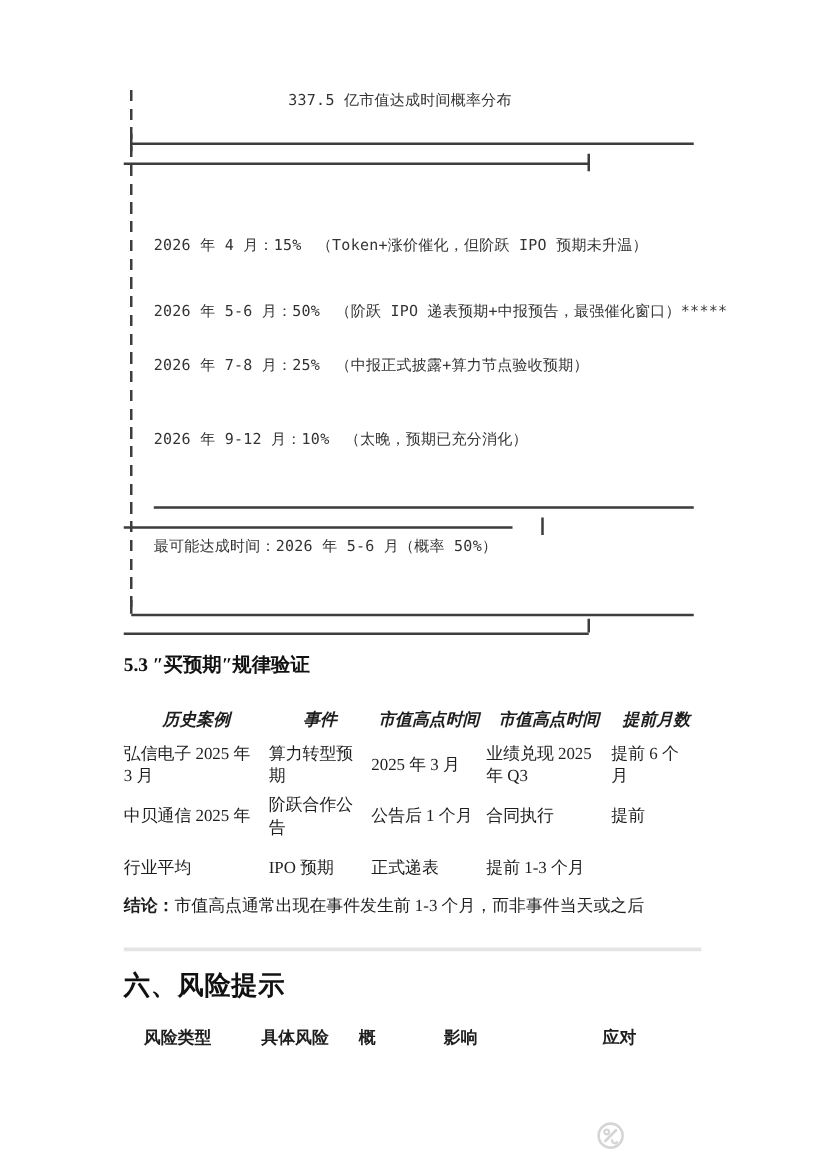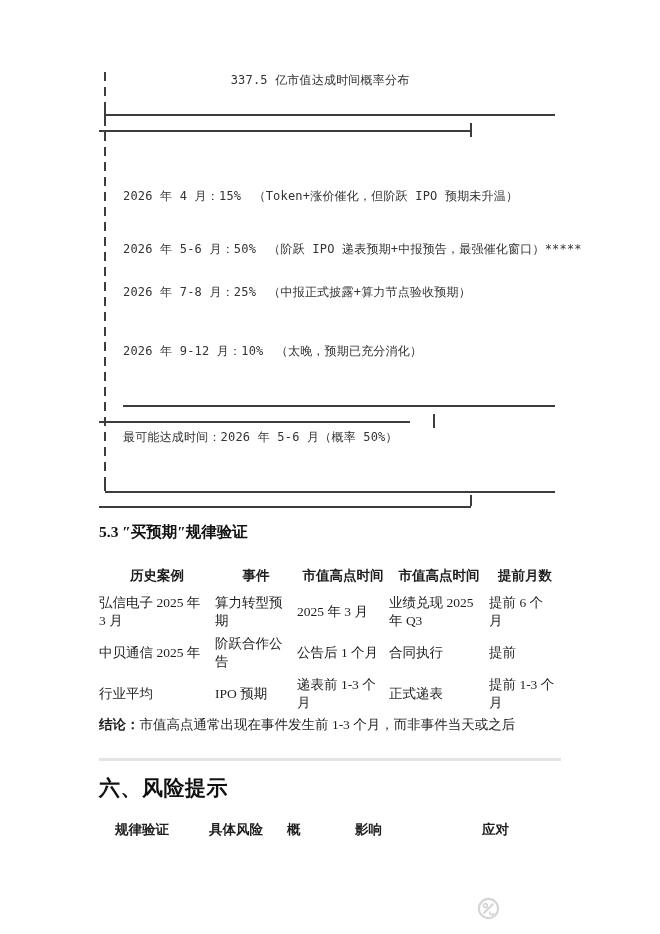--- a/index.html
+++ b/index.html
@@ -22,21 +22,21 @@
   .tick{width:1.5px;background:#3d3d3d;}
   .box-title{text-align:center;}
   
   .sec-heading{font-weight:bold;font-size:15.5px;color:#111;}
   .t53{
     display:grid;
     grid-template-columns:116px 82px 92px 100px 72px;
     grid-template-rows:28px auto auto auto;
     width:462px;font-size:13.5px;line-height:18px;color:#1e1e1e;
   }
-  .t53 .th{font-weight:bold;text-align:center;align-self:start;padding-top:4px;}
+  .t53 .th{font-weight:bold;text-align:center;align-self:start;padding-top:4px;font-style:italic;}
   .t53 .td{display:flex;align-items:center;min-height:41px;padding-right:6px;}
   .t53 .rowhead{font-weight:normal;}
   .conclusion{font-size:13.5px;color:#1e1e1e;}
   .conclusion b{font-weight:bold;}
   .divider{height:2.5px;background:#e4e4e4;}
   .h2-big{font-weight:bold;font-size:21px;color:#111;letter-spacing:.5px;}
   .risk-th{font-weight:bold;font-size:13.5px;color:#1e1e1e;white-space:nowrap;}
   
   .wm{display:flex;align-items:center;gap:6px;color:#d5d5d5;}
   .wm-text{
@@ -89,34 +89,33 @@
   <div class="td">提前 6 个月</div>
 
   <div class="td rowhead">中贝通信 2025 年</div>
   <div class="td">阶跃合作公告</div>
   <div class="td">公告后 1 个月</div>
   <div class="td">合同执行</div>
   <div class="td">提前</div>
 
   <div class="td rowhead">行业平均</div>
   <div class="td">IPO 预期</div>
-  <div class="td">递表前 1-3 个月</div>
   <div class="td">正式递表</div>
   <div class="td">提前 1-3 个月</div>
 </div>
 
 <div class="abs conclusion" style="left:99px;top:716px;width:470px;">
   <b>结论：</b><span>市值高点通常出现在事件发生前 1-3 个月，而非事件当天或之后</span>
 </div>
 
 <div class="abs divider" style="left:99px;top:758px;width:462px;"></div>
 
 <div class="abs h2-big" style="left:99px;top:774px;">六、风险提示</div>
 
-<div class="abs risk-th" style="left:115px;top:821px;">规律验证</div>
+<div class="abs risk-th" style="left:115px;top:821px;">风险类型</div>
 <div class="abs risk-th" style="left:209px;top:821px;">具体风险</div>
 <div class="abs risk-th" style="left:287px;top:821px;">概</div>
 <div class="abs risk-th" style="left:355px;top:821px;">影响</div>
 <div class="abs risk-th" style="left:482px;top:821px;">应对</div>
 
 <div class="abs wm" style="left:477px;top:897px;">
   <span style="display:inline-flex;">
     <svg width="23" height="23" viewBox="0 0 24 24" fill="none">
       <circle cx="12" cy="12" r="10" stroke="#d5d5d5" stroke-width="2.2"></circle>
       <line x1="7.5" y1="16.5" x2="16.5" y2="7.5" stroke="#d5d5d5" stroke-width="2.2" stroke-linecap="round"></line>

